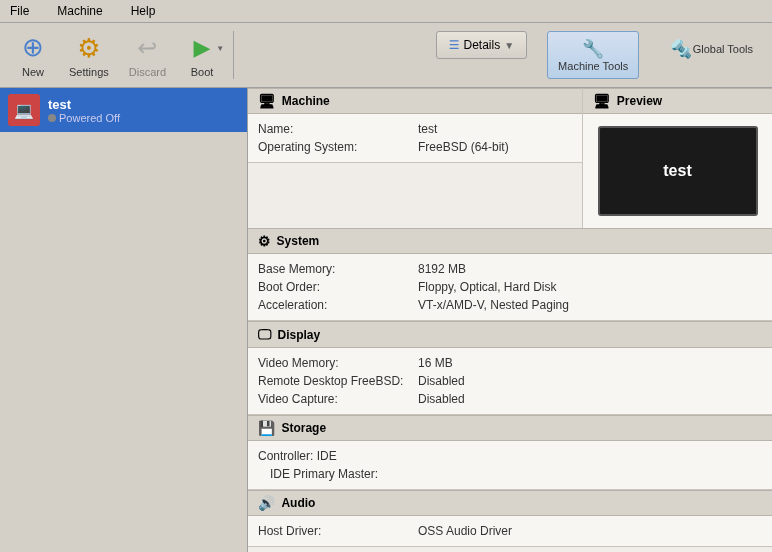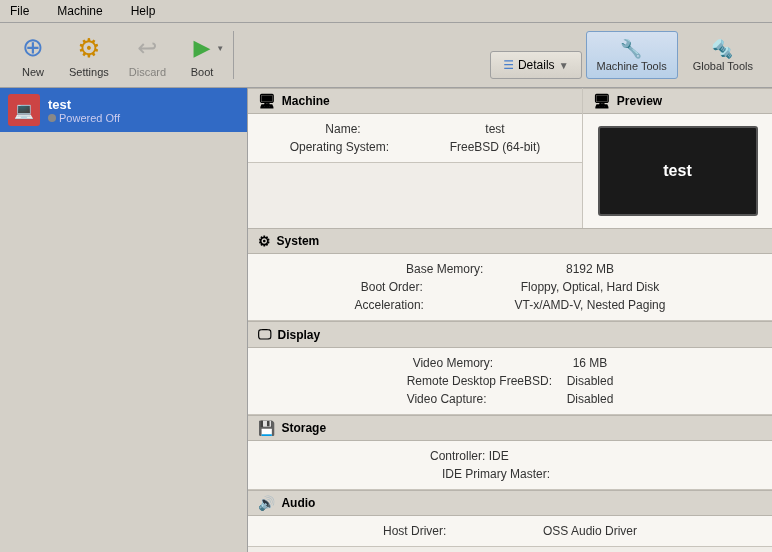--- a/index.html
+++ b/index.html
@@ -116,32 +116,32 @@
     }
     .machine-tools-btn .icon-mt::before { content: '🔧'; font-size: 18px; }
 
     .global-tools-btn {
       border: 1px solid transparent;
       background: transparent;
       padding: 6px 10px;
       border-radius: 3px;
       cursor: pointer;
       display: flex;
-      flex-direction: column;
+      flex-direction: row;
       align-items: center;
       font-size: 11px;
       color: #333;
     }
     .global-tools-btn .icon-gt::before { content: '🔩'; font-size: 18px; }
 
     .toolbar-right {
       margin-left: auto;
       display: flex;
-      align-items: flex-end;
-      gap: 4px;
+      align-items: flex-start;
+      gap: 20px;
     }
 
     
     .main-content {
       display: flex;
       height: calc(552px - 26px - 58px);
       background: #d4d0c8;
     }
 
     
@@ -212,21 +212,20 @@
     .section-content {
       padding: 6px 10px;
       background: #f8f6f2;
       border-bottom: 1px solid #c8c4bc;
     }
 
     .info-row {
       display: flex;
       padding: 2px 0;
       font-size: 12px;
-      justify-content: center;
     }
     .info-label {
       color: #333;
       min-width: 160px;
       flex-shrink: 0;
     }
     .info-label.indented { padding-left: 12px; }
     .info-value { color: #333; }
 
     

